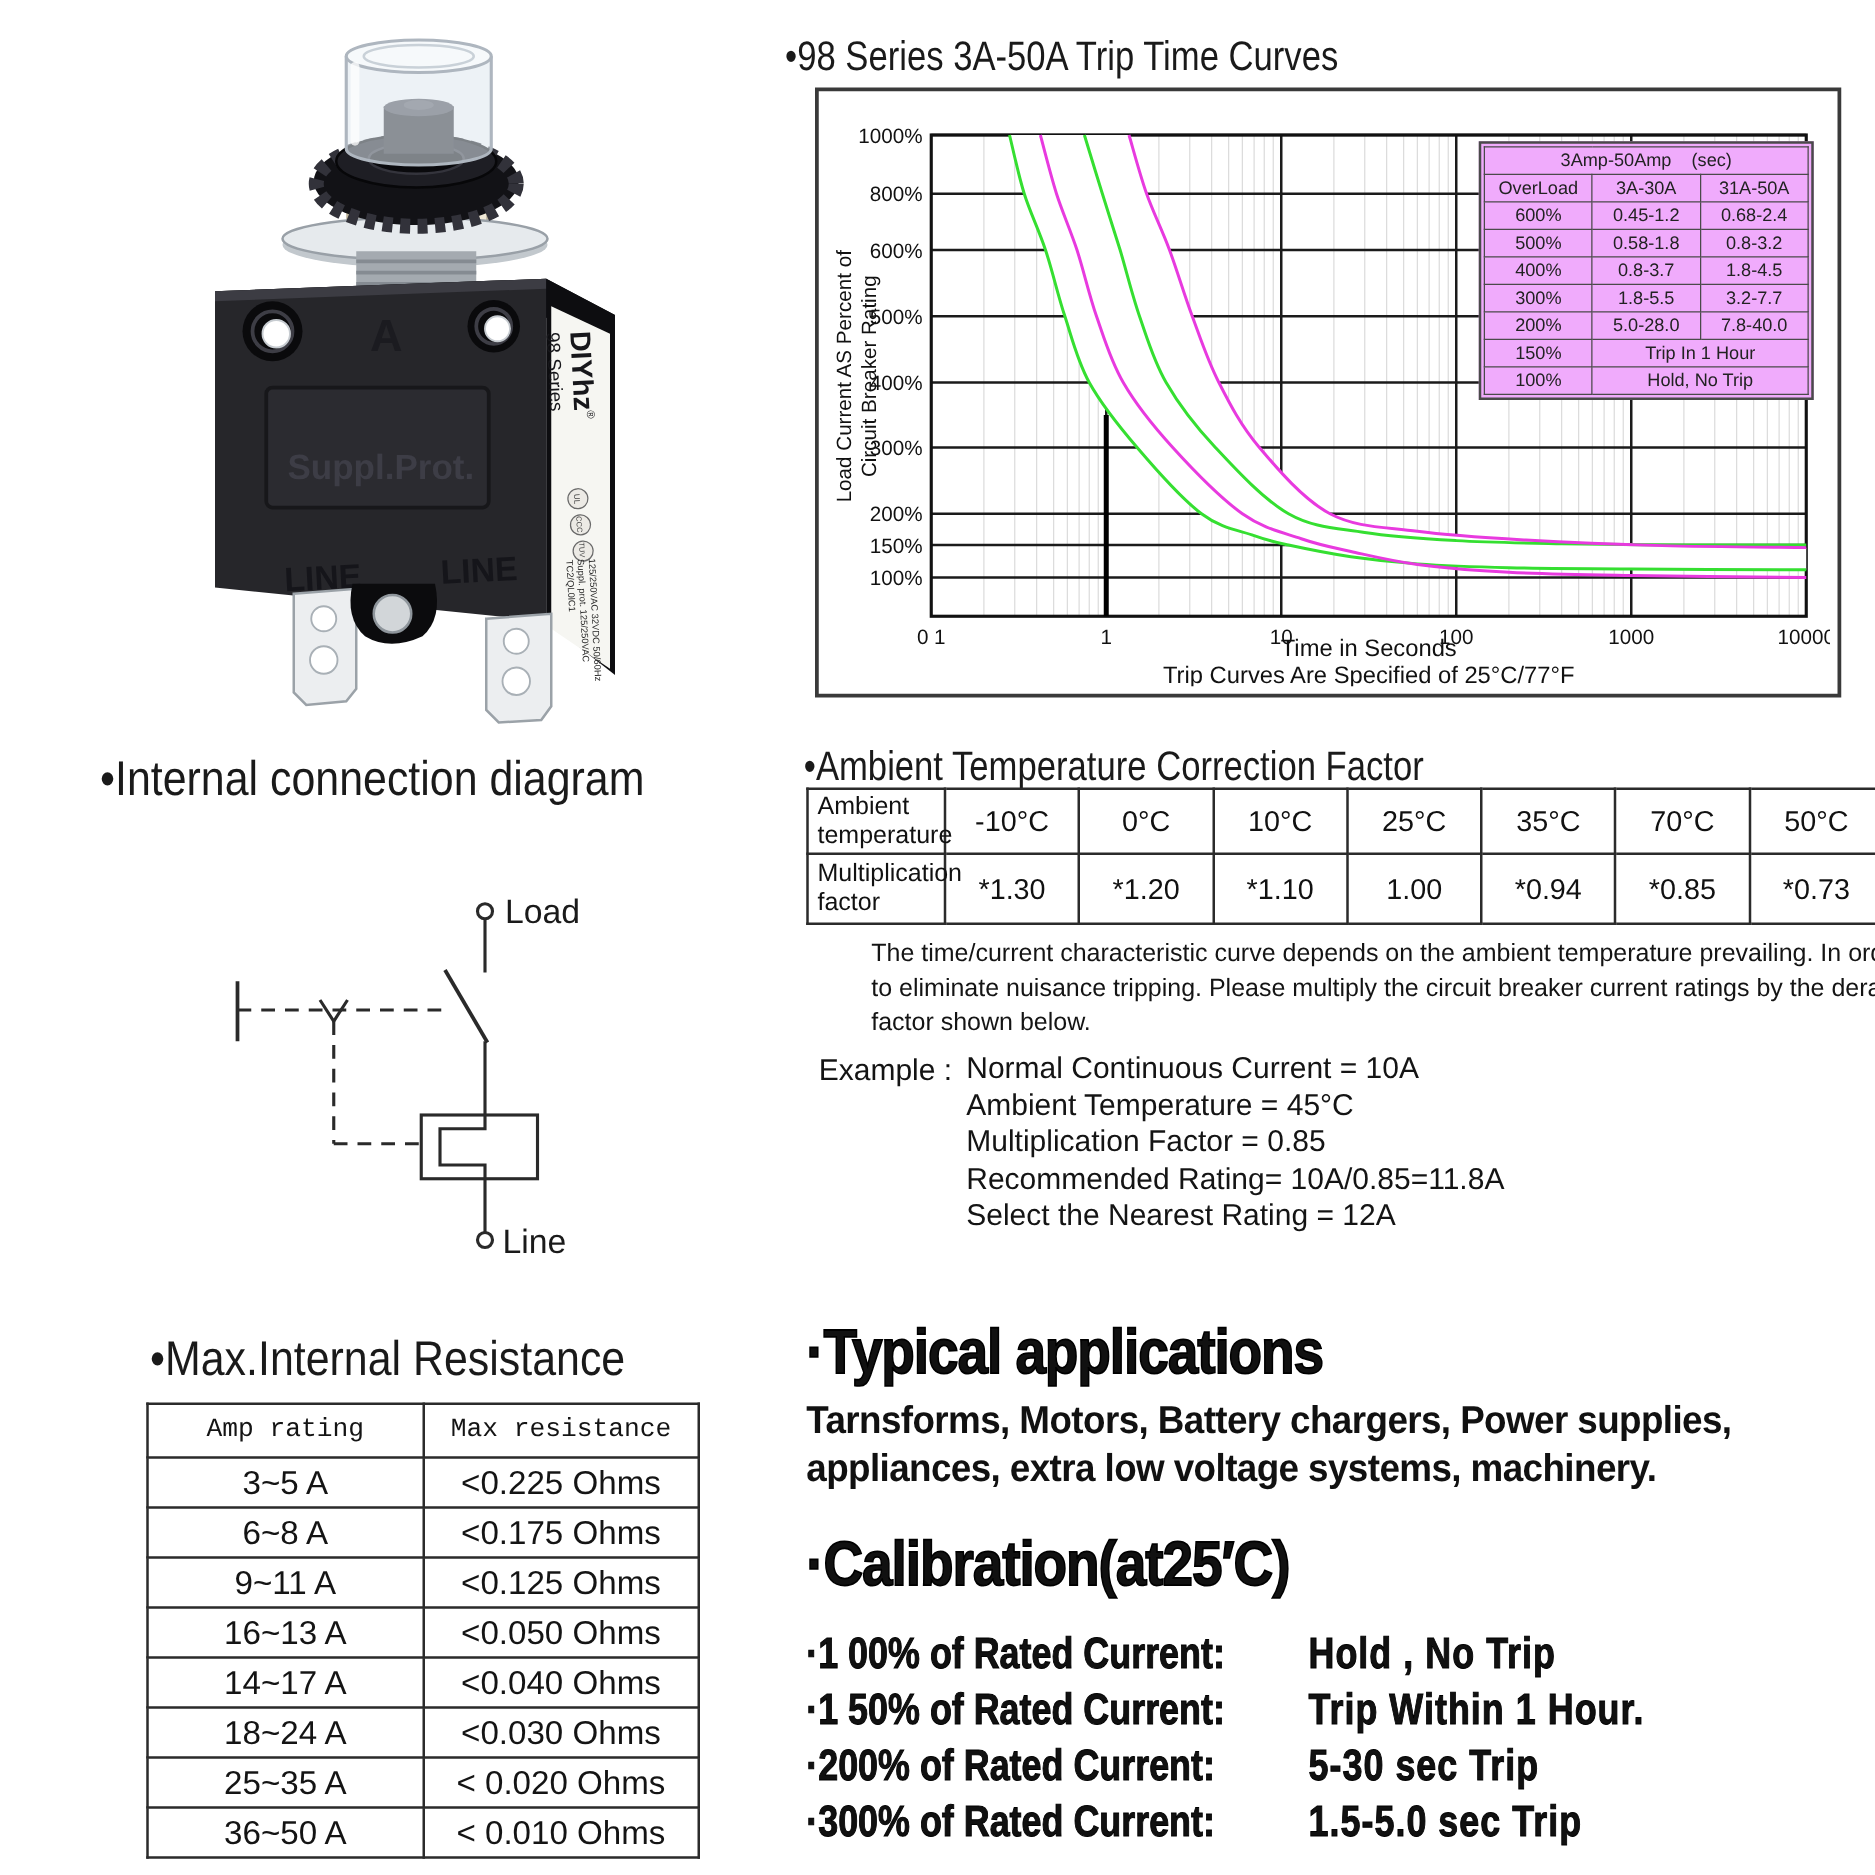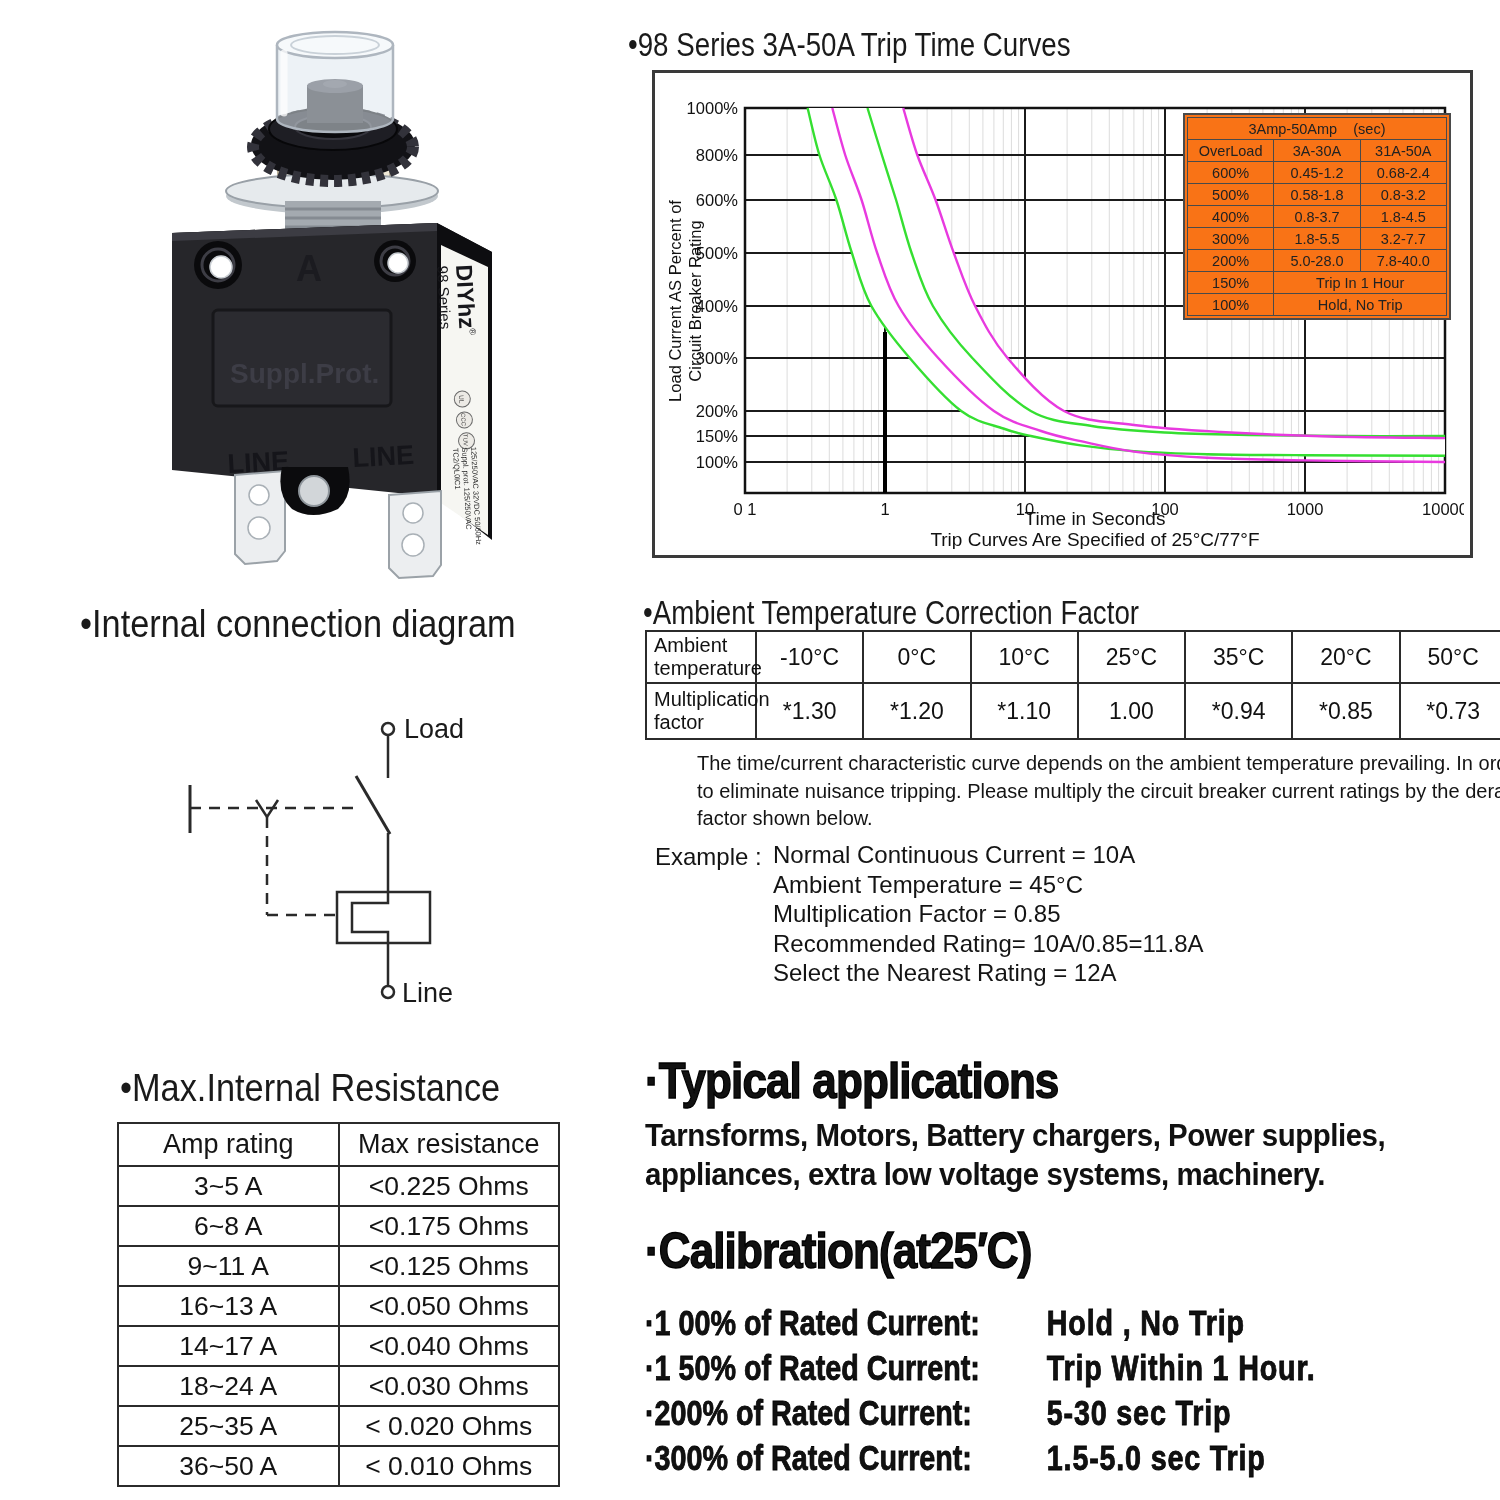--- a/index.html
+++ b/index.html
@@ -8,21 +8,21 @@
   .abs{position:absolute;}
   
   .h-plain{font-size:39px;font-weight:400;color:#1a1a1a;white-space:nowrap;
            transform:scaleX(.88);transform-origin:left top;}
   .h-right{font-size:33px;font-weight:400;color:#1a1a1a;white-space:nowrap;
            transform:scaleX(.84);transform-origin:left top;}
   .h-black{font-size:50px;font-weight:bold;-webkit-text-stroke:1.4px #000;
            white-space:nowrap;transform:scaleX(.88);transform-origin:left top;letter-spacing:-1px;}
   
   #chart-box{left:652px;top:70px;width:815px;height:482px;border:3px solid #3a3a3a;background:#fff;}
-  #inset-wrap{position:absolute;left:528px;top:40px;width:260px;border:2px solid #4a4a4a;padding:2px;background:#f97316;}
+  #inset-wrap{position:absolute;left:528px;top:40px;width:260px;border:2px solid #4a4a4a;padding:2px;background:#f0abfc;}
   #inset{width:100%;border-collapse:collapse;table-layout:fixed;border:1.5px solid #4a4a4a;}
   #inset td,#inset th{border:1.5px solid #4a4a4a;font-size:14.5px;font-weight:400;text-align:center;
        padding:1px 2px;height:19px;color:#222;white-space:nowrap;}
   #inset .cap{border-bottom:1.5px solid #4a4a4a;}
   
   #amb-table{left:645px;top:630px;width:970px;border-collapse:collapse;table-layout:fixed;}
   #amb-table td{border:2.5px solid #2b2b2b;text-align:center;font-size:23px;color:#111;padding:2px;}
   #amb-table td.lbl{font-size:20px;text-align:left;padding-left:7px;line-height:1.15;}
   .note{left:650px;top:750px;width:848px;font-size:20px;line-height:1.38;color:#141414;}
   .example{left:655px;top:840px;font-size:24px;line-height:1.23;color:#141414;}
@@ -32,21 +32,21 @@
   .apps-body{left:645px;top:1116px;width:870px;font-size:31px;font-weight:bold;line-height:1.26;
              transform:scaleX(.95);transform-origin:left top;letter-spacing:-.5px;}
   .cal-row{position:absolute;left:645px;width:1040px;height:44px;
            transform:scaleX(.82);transform-origin:left top;}
   .cal-lab{font-size:35px;font-weight:bold;-webkit-text-stroke:.8px #000;white-space:nowrap;}
   .cal-val{position:absolute;left:490px;top:0;font-size:35px;font-weight:bold;
            -webkit-text-stroke:.8px #000;letter-spacing:1px;white-space:nowrap;}
   
   #res-table{left:117px;top:1122px;width:443px;border-collapse:collapse;table-layout:fixed;}
   #res-table td{border:2.5px solid #2b2b2b;text-align:center;font-size:26.5px;color:#141414;height:38px;padding:0;}
-  #res-table tr.hd td{height:41px;font-size:27px;}
+  #res-table tr.hd td{height:41px;font-size:21px;font-family:Liberation Mono, monospace;}
   svg text{font-family:"Liberation Sans","DejaVu Sans",sans-serif;}
 </style>
 </head>
 <body>
 
 <div class="abs" style="left:100px;top:5px;width:520px;height:578px;">
 <svg width="520" height="578" viewBox="0 0 520 578">
 
   <rect x="178" y="158" width="112" height="26" fill="#efe8d6" stroke="#b9af97" stroke-width="2"></rect>
 
@@ -296,21 +296,21 @@
       <col style="width:110px">
     </colgroup>
   <tbody>
       <tr style="height:52px;">
     <td class="lbl">Ambient temperature</td>
     <td>-10°C</td>
     <td>0°C</td>
     <td>10°C</td>
     <td>25°C</td>
     <td>35°C</td>
-    <td>20°C</td>
+    <td>70°C</td>
     <td>50°C</td>
     <td>60°C</td>
   </tr>
   <tr style="height:56px;padding-left:40px;">
     <td class="lbl">Multiplication factor</td>
     <td>*1.30</td>
     <td>*1.20</td>
     <td>*1.10</td>
     <td>1.00</td>
     <td>*0.94</td>

